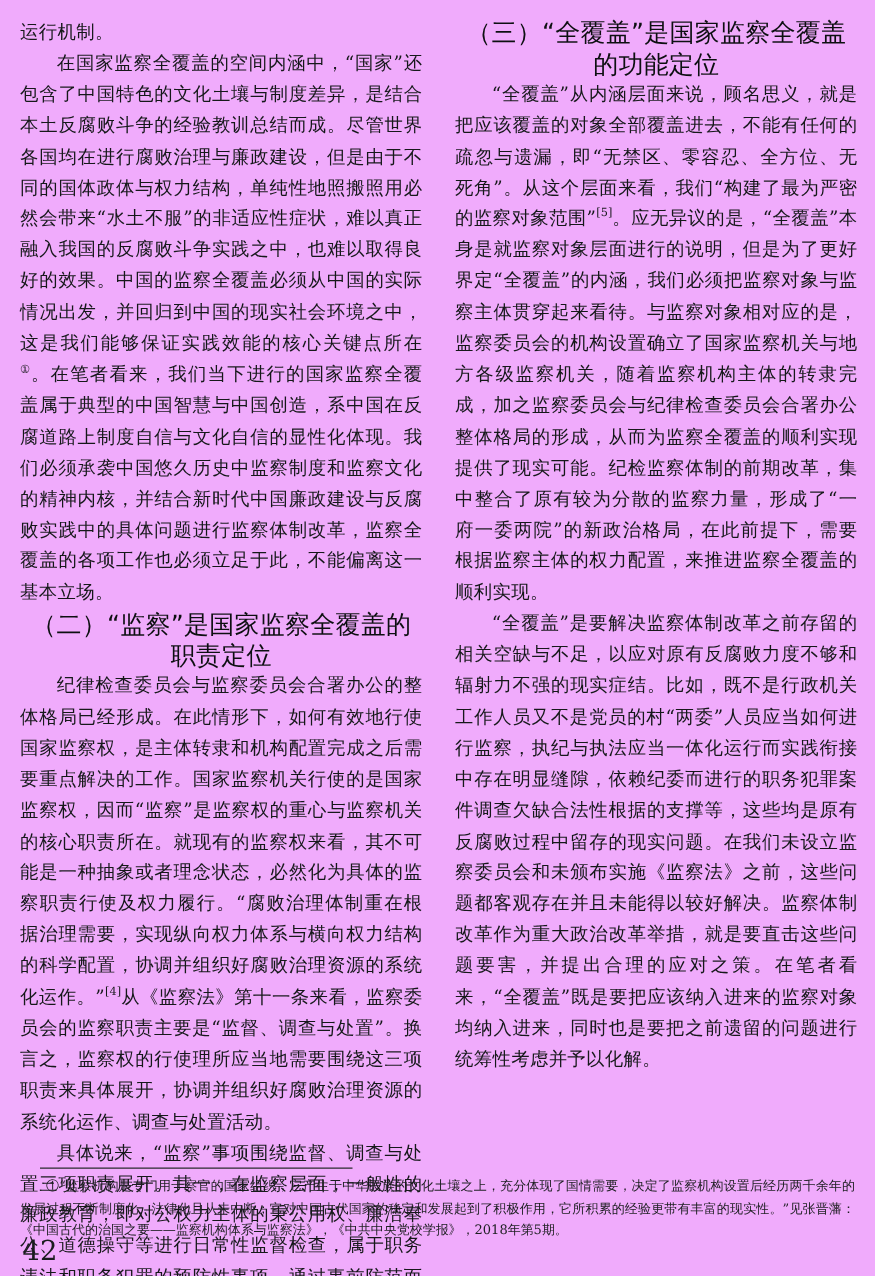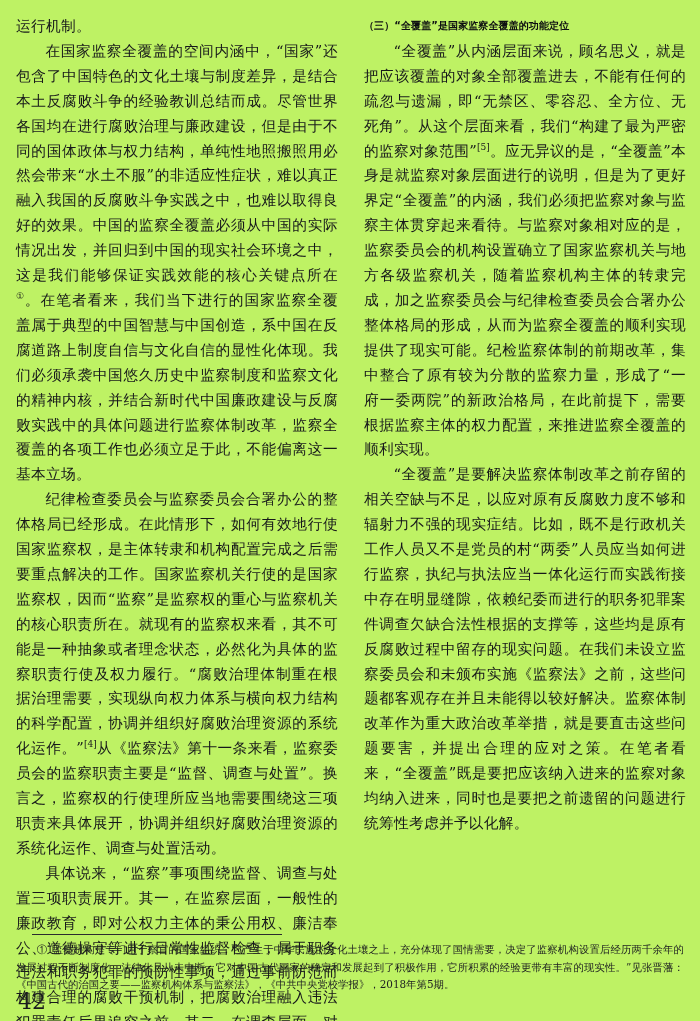--- a/index.html
+++ b/index.html
@@ -18,21 +18,21 @@
   }
 
   .page {
     position: absolute;
     left: 0;
     top: 0;
     width: 700px;
     height: 1021px;
     box-sizing: border-box;
     padding: 14px 16px 0 16px;
-    background: #bef264;
+    background: #f0abfc;
   }
 
   .columns {
     display: flex;
     flex-direction: row;
     column-gap: 26px;
     height: 915px;
     align-items: flex-start;
   }
 
@@ -52,24 +52,24 @@
     color: #16181a;
     word-break: break-all;
   }
 
   p.body-par.cont {
     text-indent: 0;
   }
 
   h2.section-head {
     margin: 0;
-    font-size: 10px;
+    font-size: 20px;
     line-height: 24.9px;
-    font-weight: bold;
-    text-align: left;
+    font-weight: normal;
+    text-align: center;
     font-family: "DejaVu Sans", "Liberation Sans", sans-serif;
     letter-spacing: 0.01em;
     color: #0d0f11;
   }
 
   sup.cite {
     font-size: 9px;
     vertical-align: super;
     line-height: 0;
     letter-spacing: 0;
@@ -116,20 +116,21 @@
 <div class="page">
 
   <div class="columns">
 
     <div class="col">
 
       <p class="body-par cont">运行机制。</p>
 
       <p class="body-par"><span>在国家监察全覆盖的空间内涵中，“国家”还包含了中国特色的文化土壤与制度差异，是结合本土反腐败斗争的经验教训总结而成。尽管世界各国均在进行腐败治理与廉政建设，但是由于不同的国体政体与权力结构，单纯性地照搬照用必然会带来“水土不服”的非适应性症状，难以真正融入我国的反腐败斗争实践之中，也难以取得良好的效果。中国的监察全覆盖必须从中国的实际情况出发，并回归到中国的现实社会环境之中，这是我们能够保证实践效能的核心关键点所在</span><sup class="cite">①</sup><span>。在笔者看来，我们当下进行的国家监察全覆盖属于典型的中国智慧与中国创造，系中国在反腐道路上制度自信与文化自信的显性化体现。我们必须承袭中国悠久历史中监察制度和监察文化的精神内核，并结合新时代中国廉政建设与反腐败实践中的具体问题进行监察体制改革，监察全覆盖的各项工作也必须立足于此，不能偏离这一基本立场。</span></p>
 
+      <h2 class="section-head">（二）“监察”是国家监察全覆盖的职责定位</h2>
 
       <p class="body-par"><span>纪律检查委员会与监察委员会合署办公的整体格局已经形成。在此情形下，如何有效地行使国家监察权，是主体转隶和机构配置完成之后需要重点解决的工作。国家监察机关行使的是国家监察权，因而“监察”是监察权的重心与监察机关的核心职责所在。就现有的监察权来看，其不可能是一种抽象或者理念状态，必然化为具体的监察职责行使及权力履行。“腐败治理体制重在根据治理需要，实现纵向权力体系与横向权力结构的科学配置，协调并组织好腐败治理资源的系统化运作。”</span><sup class="cite">[4]</sup><span>从《监察法》第十一条来看，监察委员会的监察职责主要是“监督、调查与处置”。换言之，监察权的行使理所应当地需要围绕这三项职责来具体展开，协调并组织好腐败治理资源的系统化运作、调查与处置活动。</span></p>
 
       <p class="body-par">具体说来，“监察”事项围绕监督、调查与处置三项职责展开。其一，在监察层面，一般性的廉政教育，即对公权力主体的秉公用权、廉洁奉公、道德操守等进行日常性监督检查，属于职务违法和职务犯罪的预防性事项，通过事前防范而构建合理的腐败干预机制，把腐败治理融入违法犯罪责任后果追究之前。其二，在调查层面，对已经出现的职务违法与职务犯罪现象，则必须依法进行调查，即通过合法手段搜集相关的证据，并查清案件事实，以保证违</p>
 
     </div>
 
     <div class="col">
 
 

